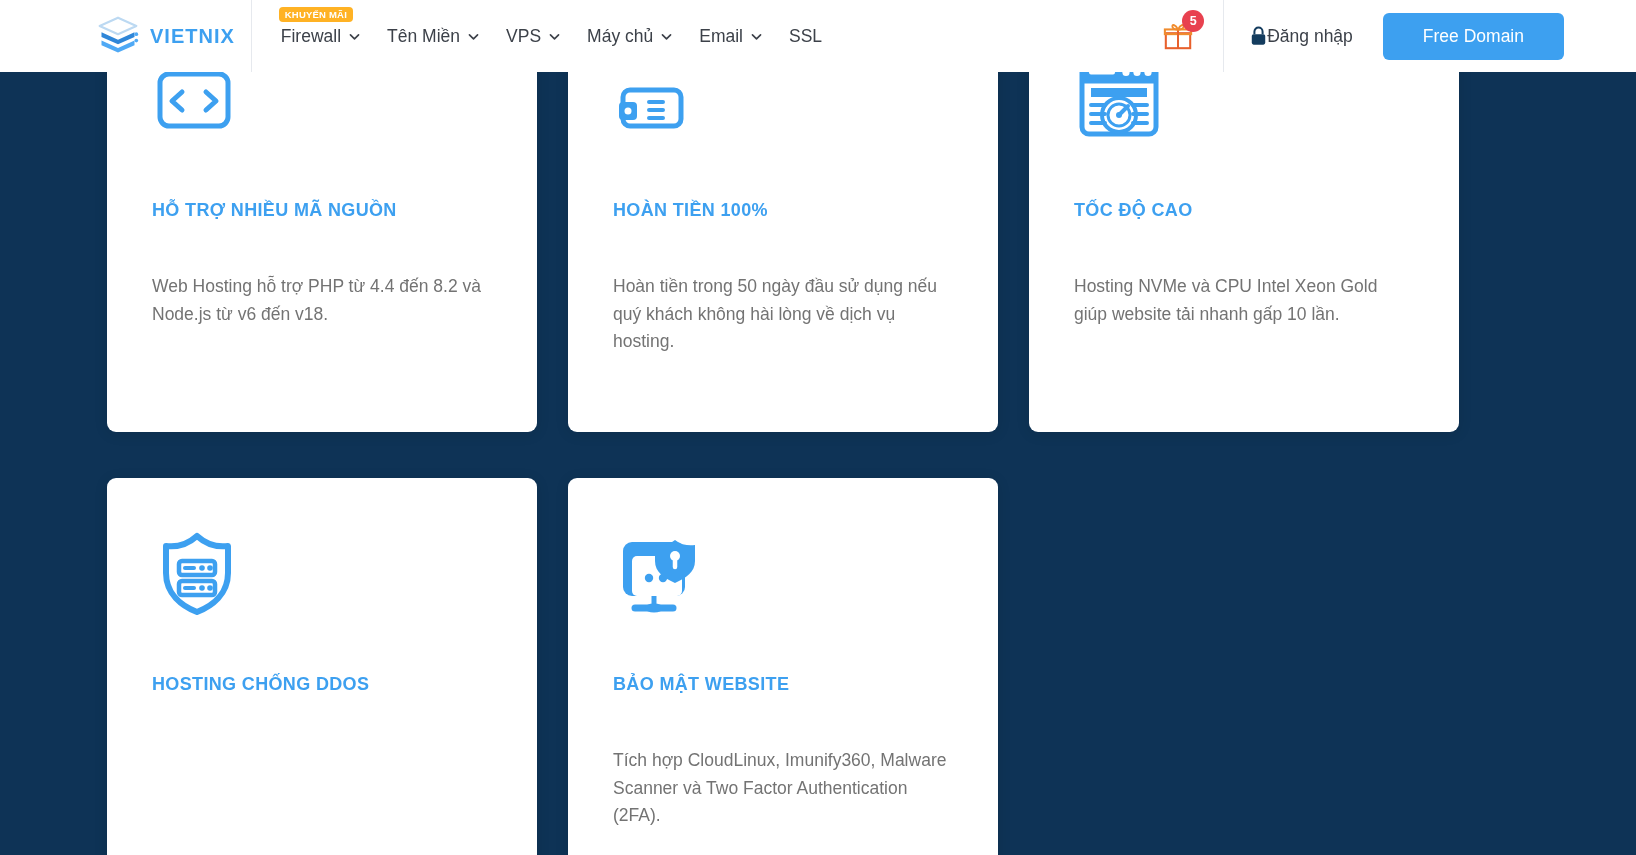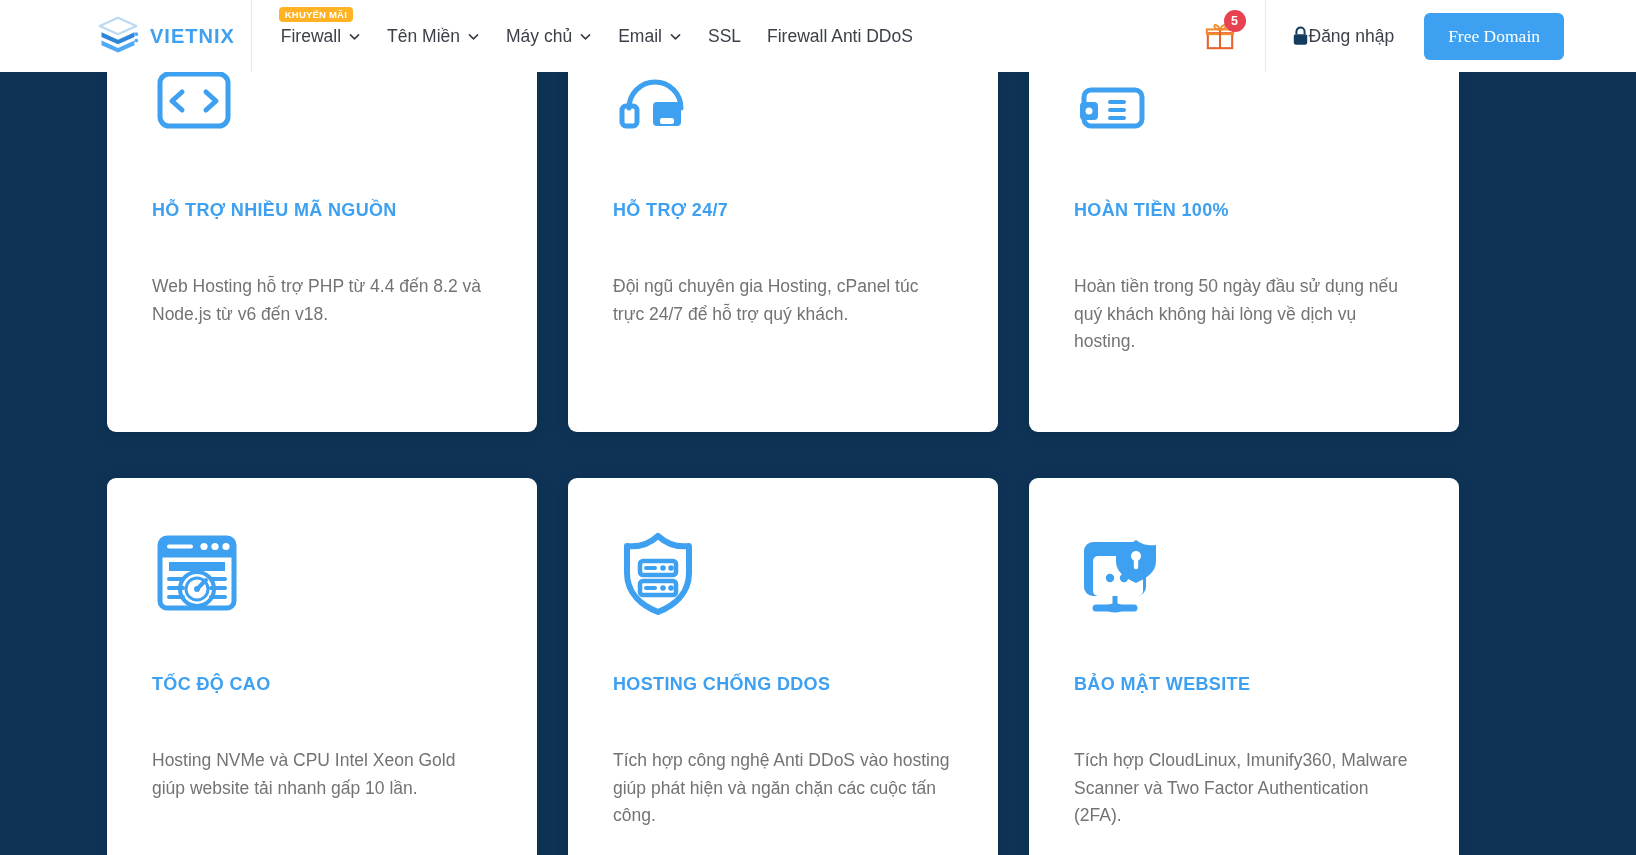--- a/index.html
+++ b/index.html
@@ -68,23 +68,23 @@
   .right-divider{ width:1px; height:72px; background:#e6e9ee; margin:0 26px 0 22px; }
   .login{
     display:flex; align-items:center; 
     font-size:17.5px; color:#3c4149; cursor:pointer; white-space:nowrap;
   }
   .lock-icon{ width:17px; height:20px; display:block; }
   .cta{
     margin-left:30px;
     background:#3da0f0; color:#fff;
     font-size:17.5px;
-    padding:13px 24px; border-radius:6px;
+    padding:13px 40px; border-radius:6px;
     border:none; cursor:pointer; white-space:nowrap;
-    font-family:Liberation Serif, serif;
+    font-family:Liberation Sans, sans-serif;
   }
 
   
   .board{
     position:absolute; top:72px; left:0;
     width:1444px; height:783px;
     background:#0e3356;
   }
   .grid{
     position:absolute;
@@ -131,32 +131,20 @@
         <svg width="84" height="84" viewBox="0 0 84 84">
           <rect x="8" y="14" width="68" height="52" rx="9" fill="none" stroke="#3da0f0" stroke-width="5"></rect>
           <path d="M30 32 L20 41 L30 50" fill="none" stroke="#3da0f0" stroke-width="5" stroke-linecap="round" stroke-linejoin="round"></path>
           <path d="M54 32 L64 41 L54 50" fill="none" stroke="#3da0f0" stroke-width="5" stroke-linecap="round" stroke-linejoin="round"></path>
         </svg>
       </div>
       <div class="card-title">HỖ TRỢ NHIỀU MÃ NGUỒN</div>
       <div class="card-desc">Web Hosting hỗ trợ PHP từ 4.4 đến 8.2 và Node.js từ v6 đến v18.</div>
     </div>
 
-    <div class="card">
-      <div class="card-icon">
-        <svg width="84" height="84" viewBox="0 0 84 84">
-          <path d="M16 48 A26 26 0 0 1 68 48" fill="none" stroke="#3da0f0" stroke-width="5" stroke-linecap="round"></path>
-          <rect x="9" y="46" width="15" height="20" rx="4" fill="none" stroke="#3da0f0" stroke-width="5"></rect>
-          <rect x="40" y="42" width="28" height="24" rx="4" fill="#3da0f0"></rect>
-          <rect x="47" y="58" width="14" height="6" rx="2" fill="#ffffff"></rect>
-        </svg>
-      </div>
-      <div class="card-title">HỖ TRỢ 24/7</div>
-      <div class="card-desc">Đội ngũ chuyên gia Hosting, cPanel túc trực 24/7 để hỗ trợ quý khách.</div>
-    </div>
 
     <div class="card">
       <div class="card-icon">
         <svg width="84" height="84" viewBox="0 0 84 84">
           <rect x="10" y="30" width="58" height="36" rx="7" fill="none" stroke="#3da0f0" stroke-width="5"></rect>
           <rect x="6" y="42" width="18" height="18" rx="4" fill="#3da0f0"></rect>
           <circle cx="15" cy="51" r="3.5" fill="#ffffff"></circle>
           <path d="M36 42 h14 M36 50 h14 M36 58 h14" stroke="#3da0f0" stroke-width="4" stroke-linecap="round"></path>
         </svg>
       </div>
@@ -196,21 +184,20 @@
           <rect x="27" y="53" width="36" height="14" rx="3" fill="none" stroke="#3da0f0" stroke-width="4.5"></rect>
           <path d="M33 40 h9" stroke="#3da0f0" stroke-width="4" stroke-linecap="round"></path>
           <path d="M33 60 h9" stroke="#3da0f0" stroke-width="4" stroke-linecap="round"></path>
           <circle cx="50" cy="40" r="2.8" fill="#3da0f0"></circle>
           <circle cx="58" cy="40" r="2.8" fill="#3da0f0"></circle>
           <circle cx="50" cy="60" r="2.8" fill="#3da0f0"></circle>
           <circle cx="58" cy="60" r="2.8" fill="#3da0f0"></circle>
         </svg>
       </div>
       <div class="card-title">HOSTING CHỐNG DDOS</div>
-      <div class="card-desc">Tích hợp công nghệ Anti DDoS vào hosting giúp phát hiện và ngăn chặn các cuộc tấn công.</div>
     </div>
 
     <div class="card">
       <div class="card-icon">
         <svg width="92" height="92" viewBox="0 0 92 92">
           <rect x="10" y="16" width="62" height="54" rx="9" fill="#3da0f0"></rect>
           <path d="M24 30 h40 a5 5 0 0 1 5 5 v30 a5 5 0 0 1 -5 5 h-40 a5 5 0 0 1 -5 -5 v-30 a5 5 0 0 1 5 -5 Z" fill="#ffffff"></path>
           <circle cx="36" cy="52" r="4.2" fill="#3da0f0"></circle>
           <circle cx="50" cy="52" r="4.2" fill="#3da0f0"></circle>
           <path d="M62 14 C68 19 76 20 82 19 L82 35 C82 46 73 52 62 57 C51 52 42 46 42 35 L42 19 C48 20 56 19 62 14 Z" fill="#3da0f0"></path>
@@ -252,42 +239,45 @@
         </svg>
     </div>
 
     <div class="nav-item">
       <span>Tên Miền</span>
       <svg class="chev" viewBox="0 0 16 16">
           <path d="M3 6 L8 11 L13 6" fill="none" stroke="#3c4149" stroke-width="2" stroke-linecap="round" stroke-linejoin="round"></path>
         </svg>
     </div>
 
+    <div class="nav-item">
+      <span>VPS</span>
+      <svg class="chev" viewBox="0 0 16 16">
+          <path d="M3 6 L8 11 L13 6" fill="none" stroke="#3c4149" stroke-width="2" stroke-linecap="round" stroke-linejoin="round"></path>
+        </svg>
+    </div>
 
     <div class="nav-item">
       <span>Máy chủ</span>
       <svg class="chev" viewBox="0 0 16 16">
           <path d="M3 6 L8 11 L13 6" fill="none" stroke="#3c4149" stroke-width="2" stroke-linecap="round" stroke-linejoin="round"></path>
         </svg>
     </div>
 
     <div class="nav-item">
       <span>Email</span>
       <svg class="chev" viewBox="0 0 16 16">
           <path d="M3 6 L8 11 L13 6" fill="none" stroke="#3c4149" stroke-width="2" stroke-linecap="round" stroke-linejoin="round"></path>
         </svg>
     </div>
 
     <div class="nav-item">
       <span>SSL</span>
     </div>
 
-    <div class="nav-item">
-      <span>Firewall Anti DDoS</span>
-    </div>
 
   </nav>
 
   <div class="header-right">
 
     <div class="gift-wrap">
       <svg class="gift-icon" viewBox="0 0 32 32">
         <rect x="3" y="13" width="26" height="16" fill="none" stroke="#e8602c" stroke-width="2.2"></rect>
         <rect x="2" y="9" width="28" height="5" fill="none" stroke="#f08c2e" stroke-width="2.2"></rect>
         <path d="M16 9 V29" stroke="#e8602c" stroke-width="2.2"></path>

